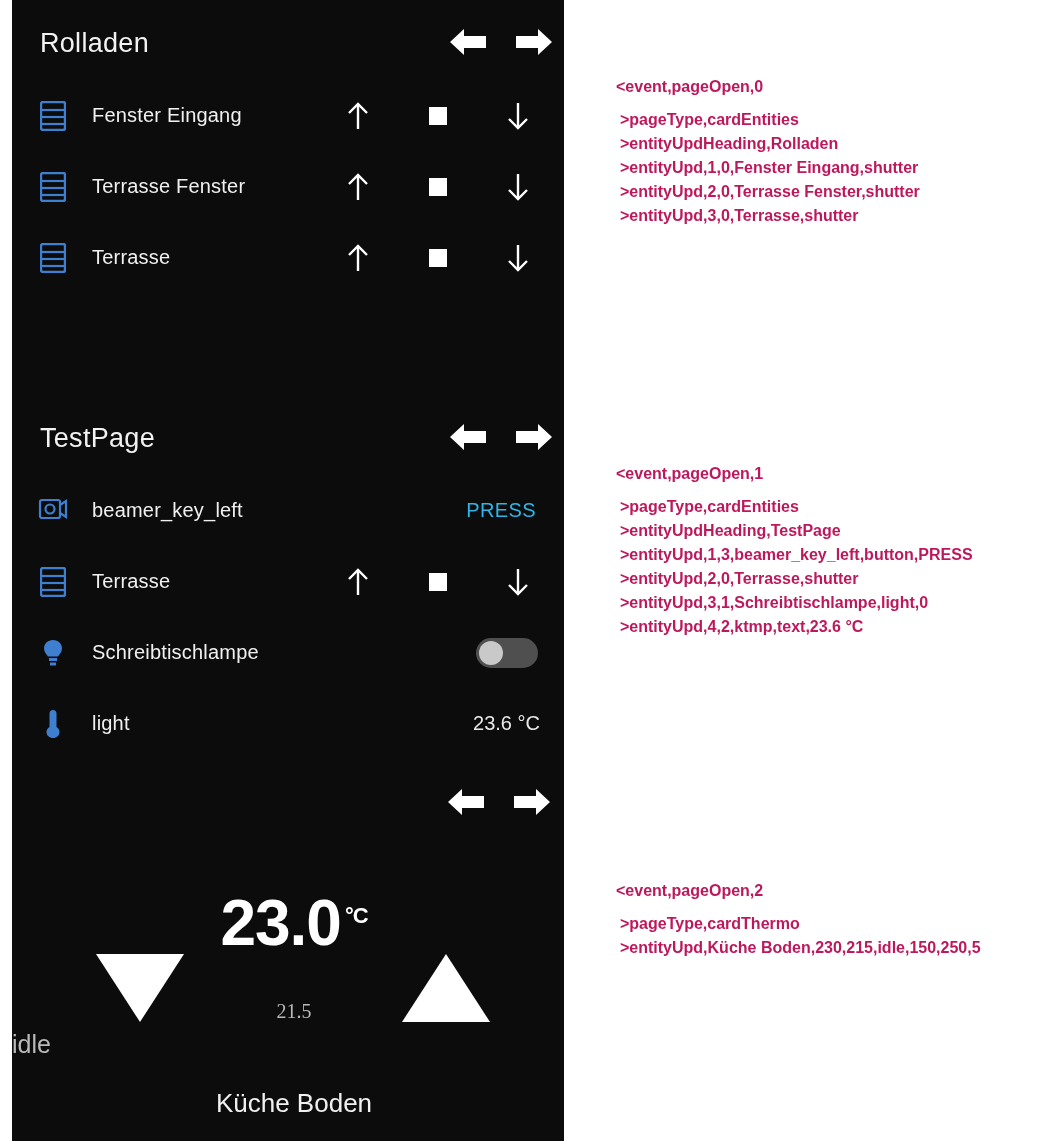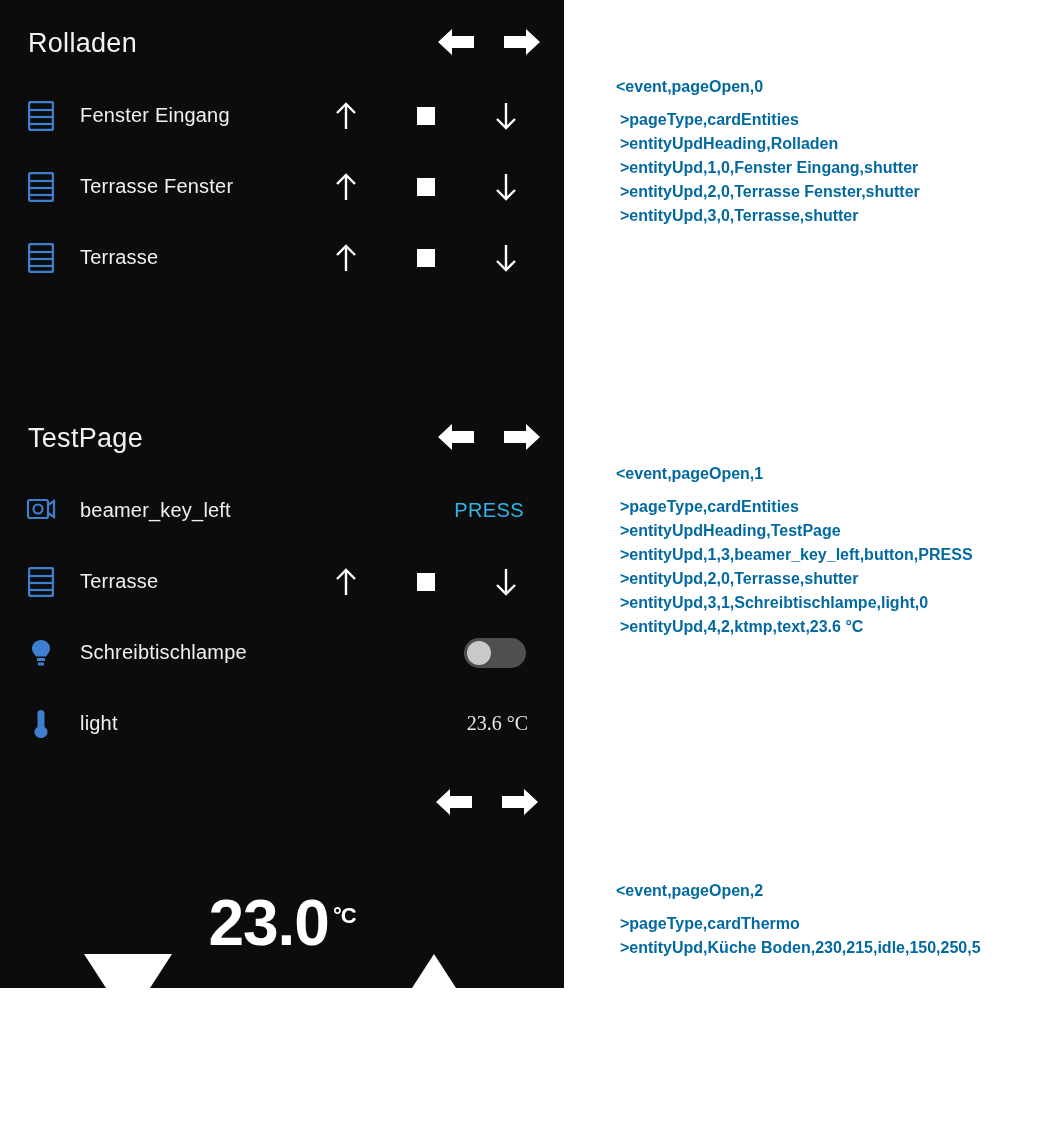--- a/index.html
+++ b/index.html
@@ -13,24 +13,24 @@
   }
   #root {
     position: relative;
     width: 1045px;
     height: 1141px;
     background: #ffffff;
   }
   
   .device {
     position: absolute;
-    left: 0;
+    left: 12px;
     top: 0;
     width: 564px;
-    height: 988px;
+    height: 1141px;
     background: #0c0c0c;
     color: #ffffff;
     overflow: hidden;
   }
   .screen {
     position: absolute;
     left: 0;
     width: 564px;
     background: #0c0c0c;
   }
@@ -131,21 +131,20 @@
     top: 3px;
     width: 24px;
     height: 24px;
     border-radius: 12px;
     background: #c9c9c9;
   }
   .value-text {
     font-size: 20px;
     color: #e8e8e8;
     margin-right: 36px;
-    font-family: Liberation Serif, serif;
   }
 
   
   .thermo {
     position: relative;
     height: 371px;
   }
   .thermo-head {
     position: relative;
     height: 62px;
@@ -217,21 +216,21 @@
   }
 
   
   .logs {
     position: absolute;
     left: 564px;
     top: 0;
     width: 451px;
     height: 1141px;
     background: #ffffff;
-    color: #0369a1;
+    color: #be185d;
   }
   .log-block { position: absolute; left: 52px; }
   .log-block.b1 { top: 78px; }
   .log-block.b2 { top: 465px; }
   .log-block.b3 { top: 882px; }
   .log-event {
     font-size: 16px;
     font-weight: bold;
     margin: 0 0 12px 0;
     white-space: nowrap;

